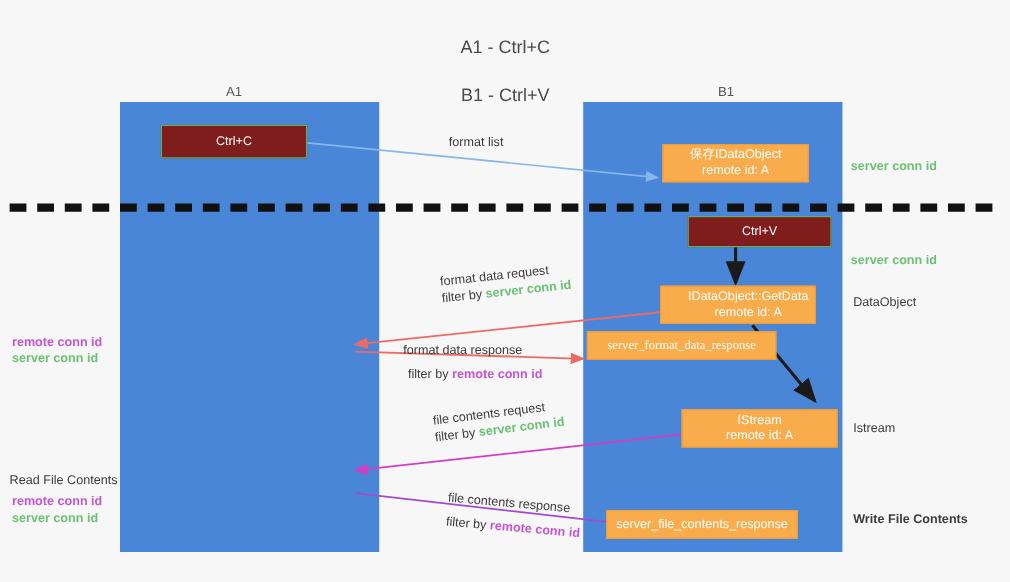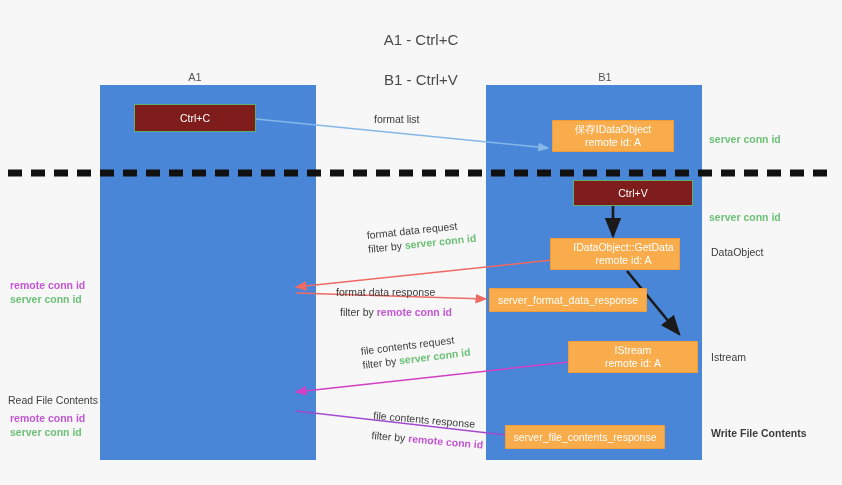--- a/index.html
+++ b/index.html
@@ -118,21 +118,21 @@
 
   <div class="box green" style="left:553px;top:180px;width:120px;height:26px;margin-left:20px;">
     <div>Ctrl+V</div>
   </div>
 
   <div class="box orange" style="left:550px;top:238px;width:130px;height:32px;padding-left:17px;">
     <div>IDataObject::GetData</div>
     <div class="l2">remote id: A</div>
   </div>
 
-  <div class="box orange" style="left:489px;top:288px;width:158px;height:24px;">
+  <div class="box orange" style="left:489px;top:276px;width:158px;height:24px;font-family:Liberation Serif, serif;">
     <div>server_format_data_response</div>
   </div>
 
   <div class="box orange" style="left:568px;top:341px;width:130px;height:32px;">
     <div>IStream</div>
     <div class="l2">remote id: A</div>
   </div>
 
   <div class="box orange" style="left:505px;top:425px;width:160px;height:24px;">
     <div>server_file_contents_response</div>

